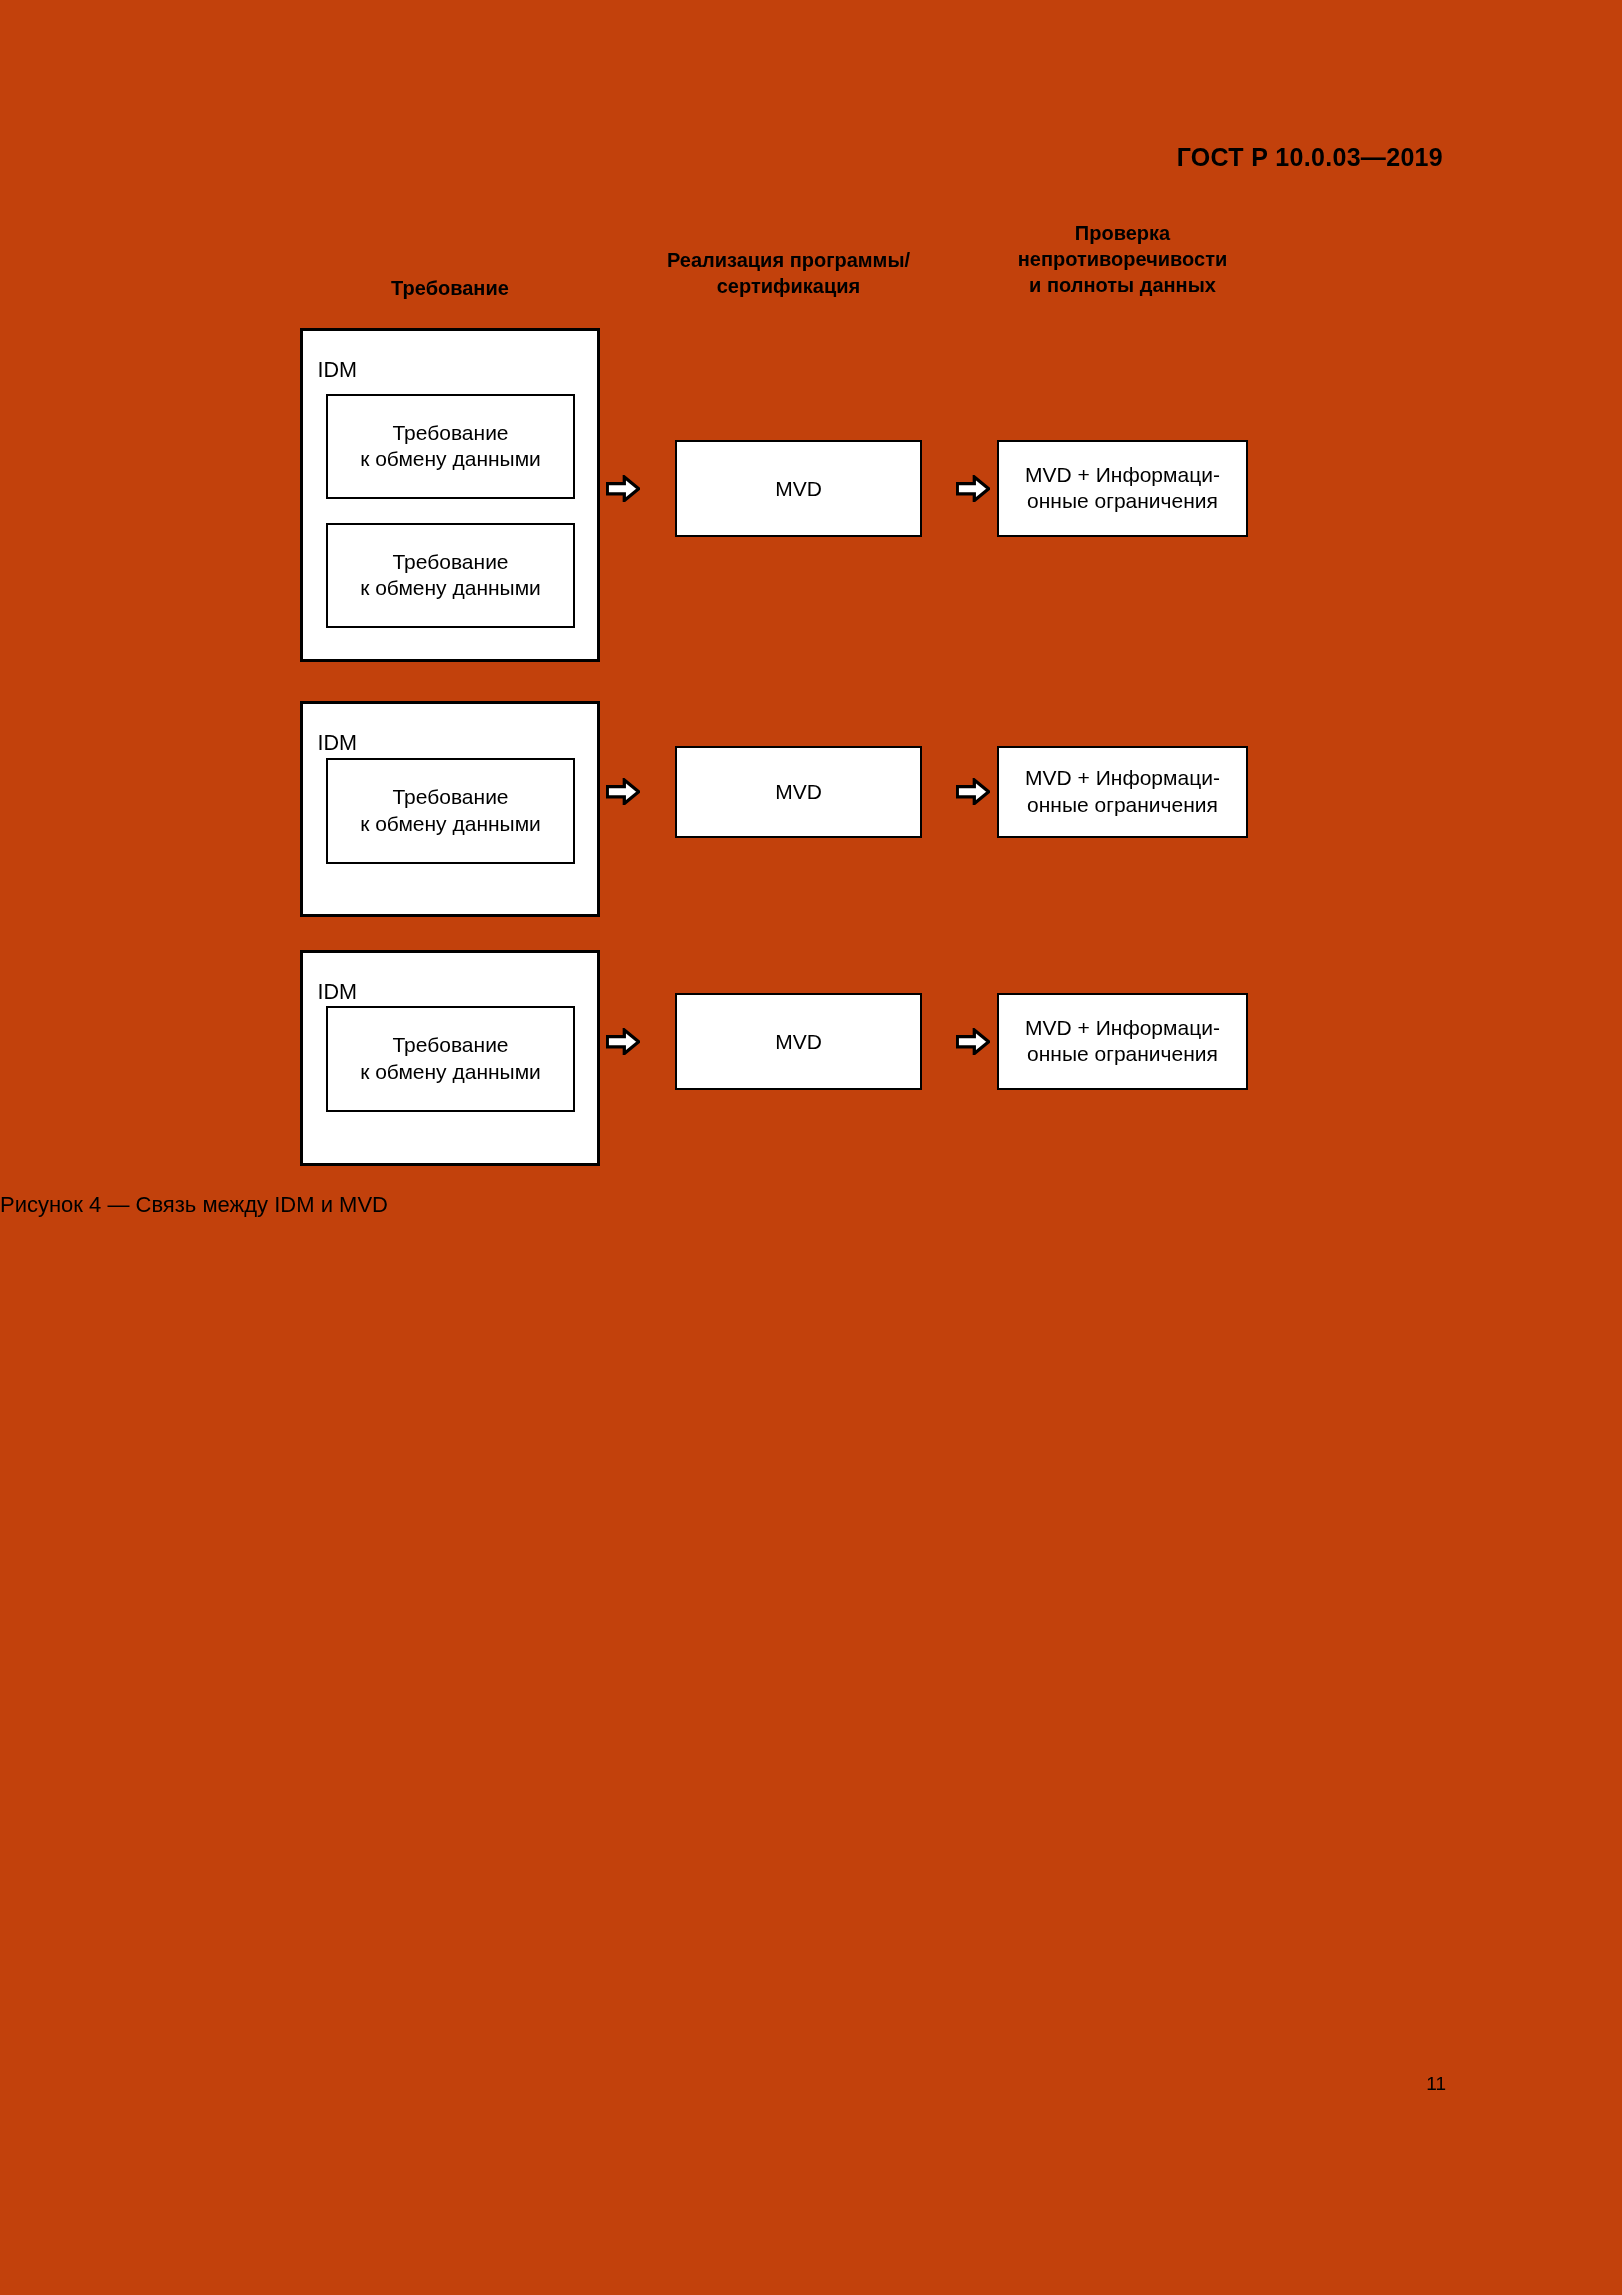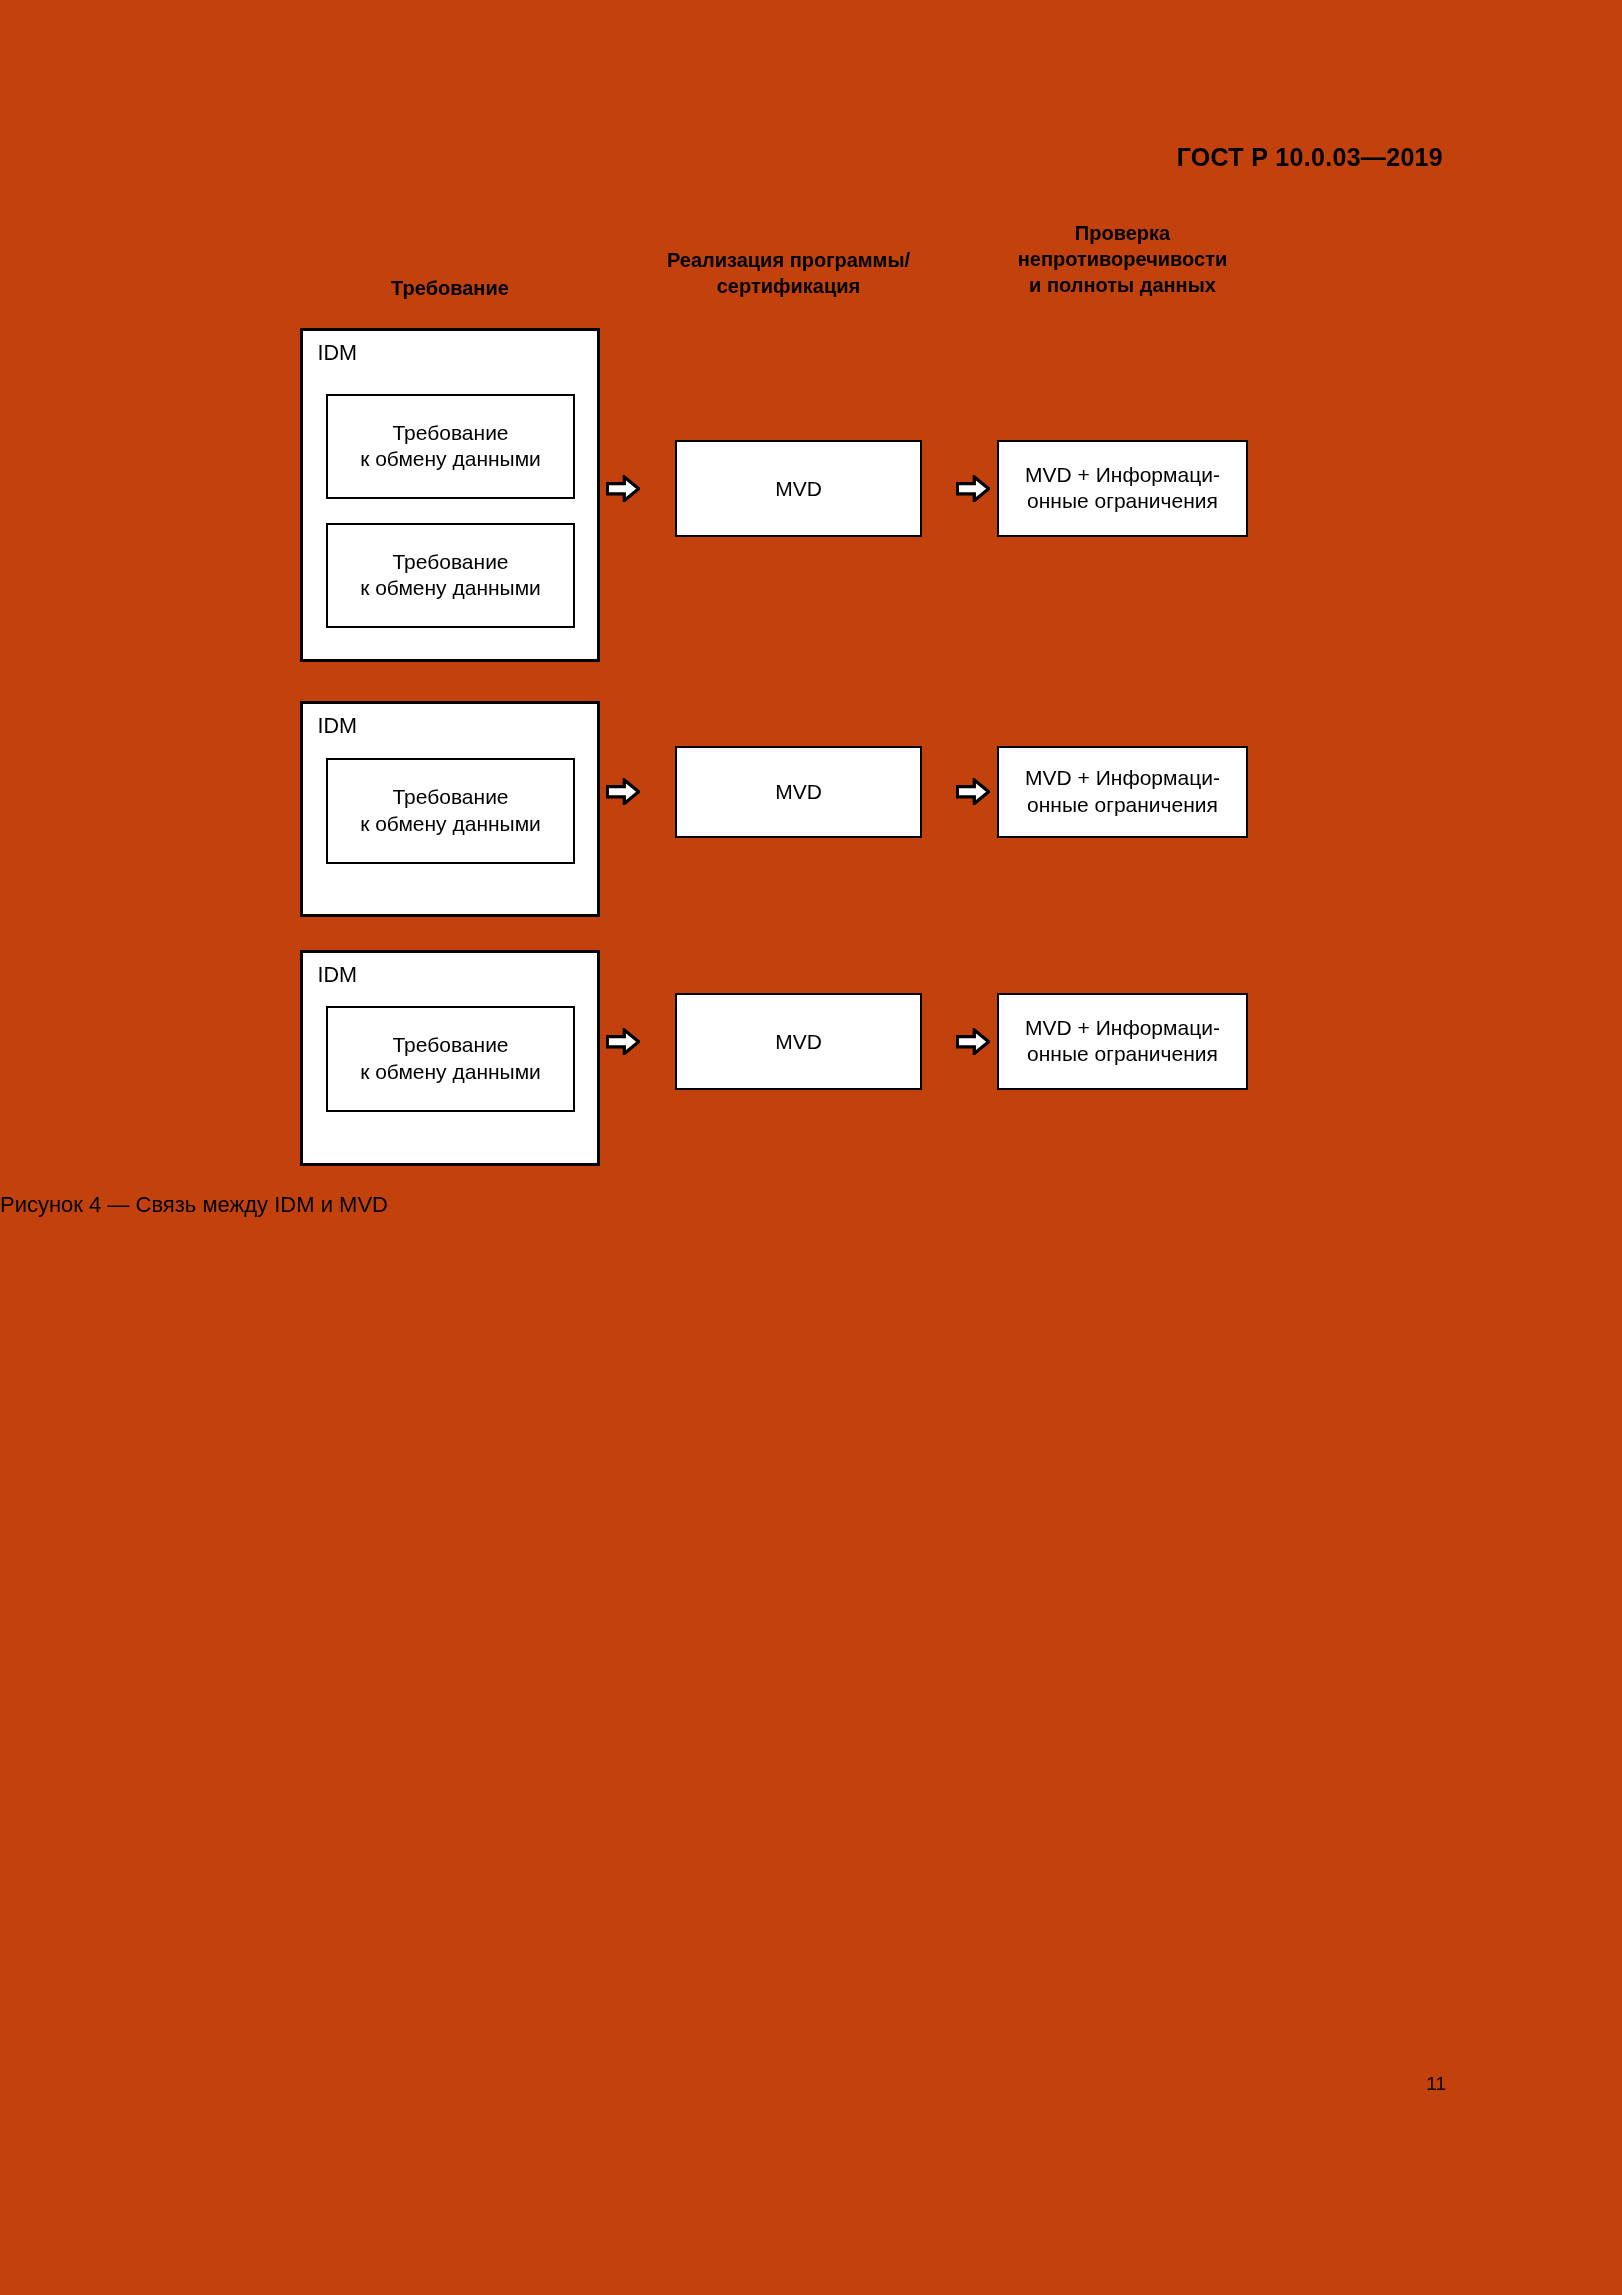--- a/index.html
+++ b/index.html
@@ -69,21 +69,21 @@
     text-align: center;
     left: 0;
     right: 0;
     top: 50%;
     transform: translateY(-50%);
     padding: 0 6.5px;
   }
   .corner-label {
     position: absolute;
     left: 14.4px;
-    top: 9px;
+    top: 26px;
     font-size: 21.6px;
     line-height: 1.2;
     white-space: nowrap;
   }
 
   
   .idm-1 { left: 300px;  top: 328px;  width: 300px; height: 334px; }
   .idm-2 { left: 300px;  top: 701px; width: 300px; height: 216px; }
   .idm-3 { left: 300px;  top: 950px; width: 300px; height: 216px; }
 

